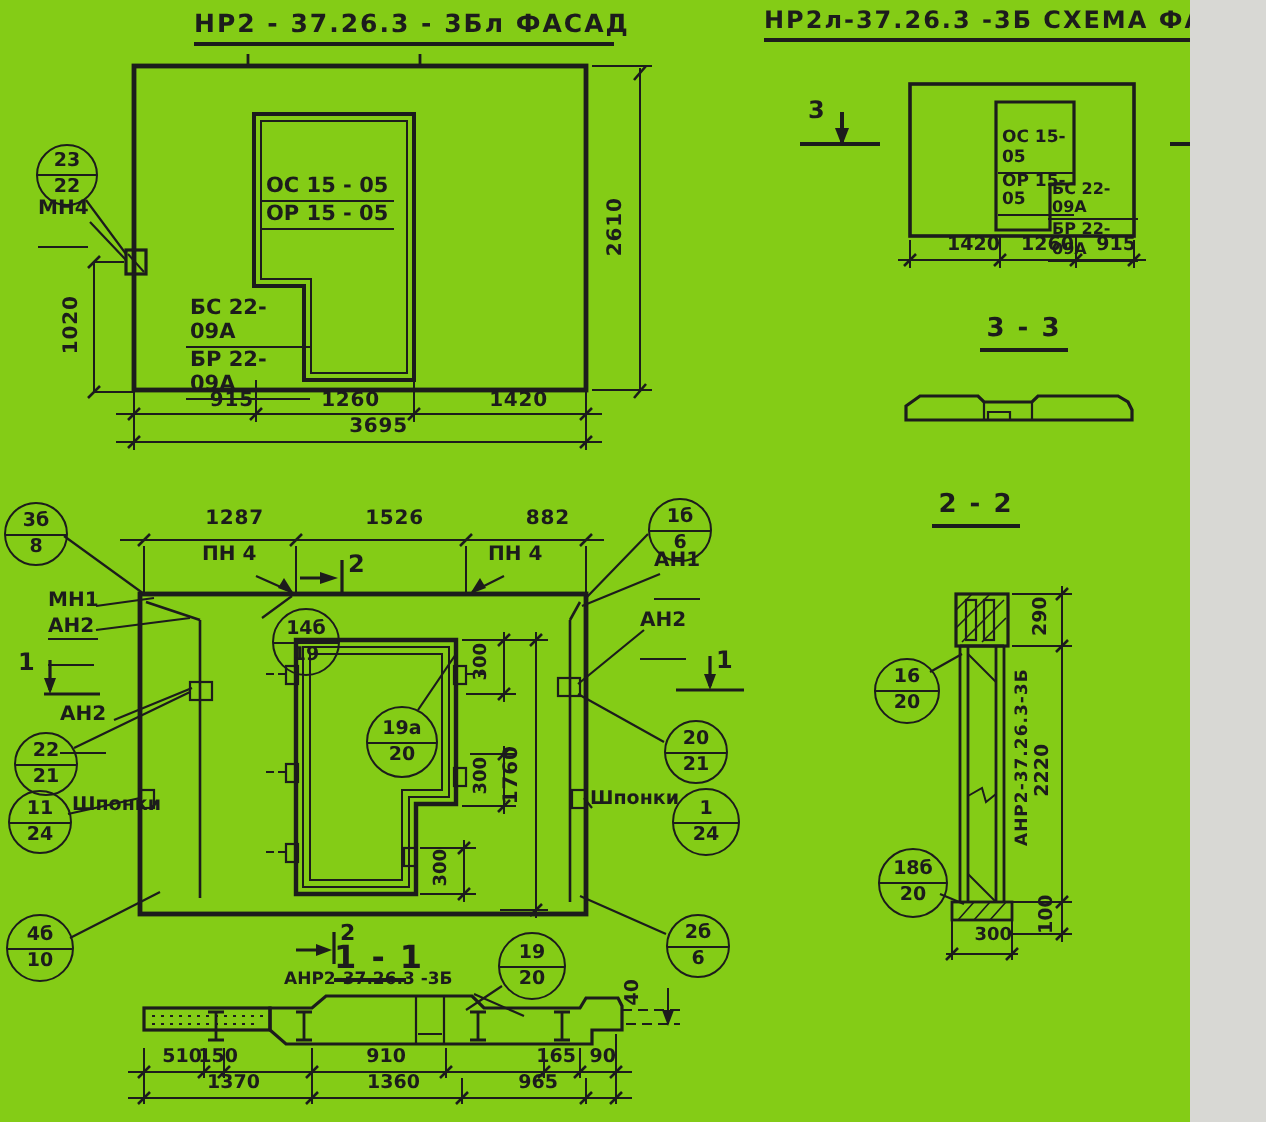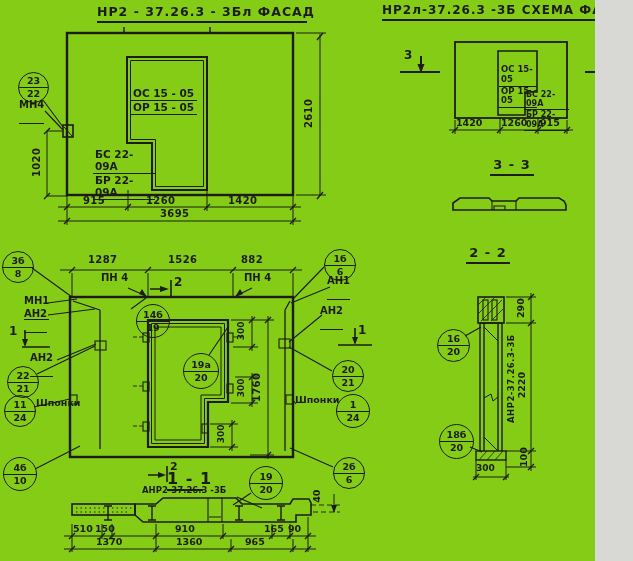--- a/index.html
+++ b/index.html
@@ -2,21 +2,21 @@
 <html><head>
 <meta charset="utf-8">
 <style>
   html,body{margin:0;padding:0;background:#d8d8d4;}
   .sheet{position:relative;width:595px;height:561px;background:#84cc16;overflow:hidden;
          font-family:"DejaVu Sans","Liberation Sans",sans-serif;color:#1c1c1c;}
   svg.lines{position:absolute;left:0;top:0;}
   svg.lines path,svg.lines rect{stroke:#1c1c1c;fill:none;}
   svg.lines .arrow{fill:#1c1c1c;stroke:none;}
   .t{position:absolute;font-weight:700;white-space:nowrap;line-height:1.08;}
-  .c{text-align:left;}
+  .c{text-align:right;}
   .ul{border-bottom:1.6px solid #1c1c1c;padding-bottom:12px;}
   .tt{border-bottom:2px solid #1c1c1c;text-align:center;padding-bottom:2px;letter-spacing:1px;}
   .rot{transform:rotate(-90deg);transform-origin:center;text-align:center;}
   .dim{font-size:10px;letter-spacing:.4px;}
   .frac{position:absolute;font-weight:700;text-align:left;line-height:1.15;}
   .frac span{display:block;border-bottom:1.5px solid #1c1c1c;padding:0 2px 1px 2px;}
   .callout{position:absolute;border:1.7px solid #1c1c1c;border-radius:50%;
            display:flex;flex-direction:column;justify-content:center;
            text-align:center;font-weight:700;font-size:9.5px;line-height:1.05;}
   .callout .ct{border-bottom:1.4px solid #1c1c1c;padding-bottom:1px;}

